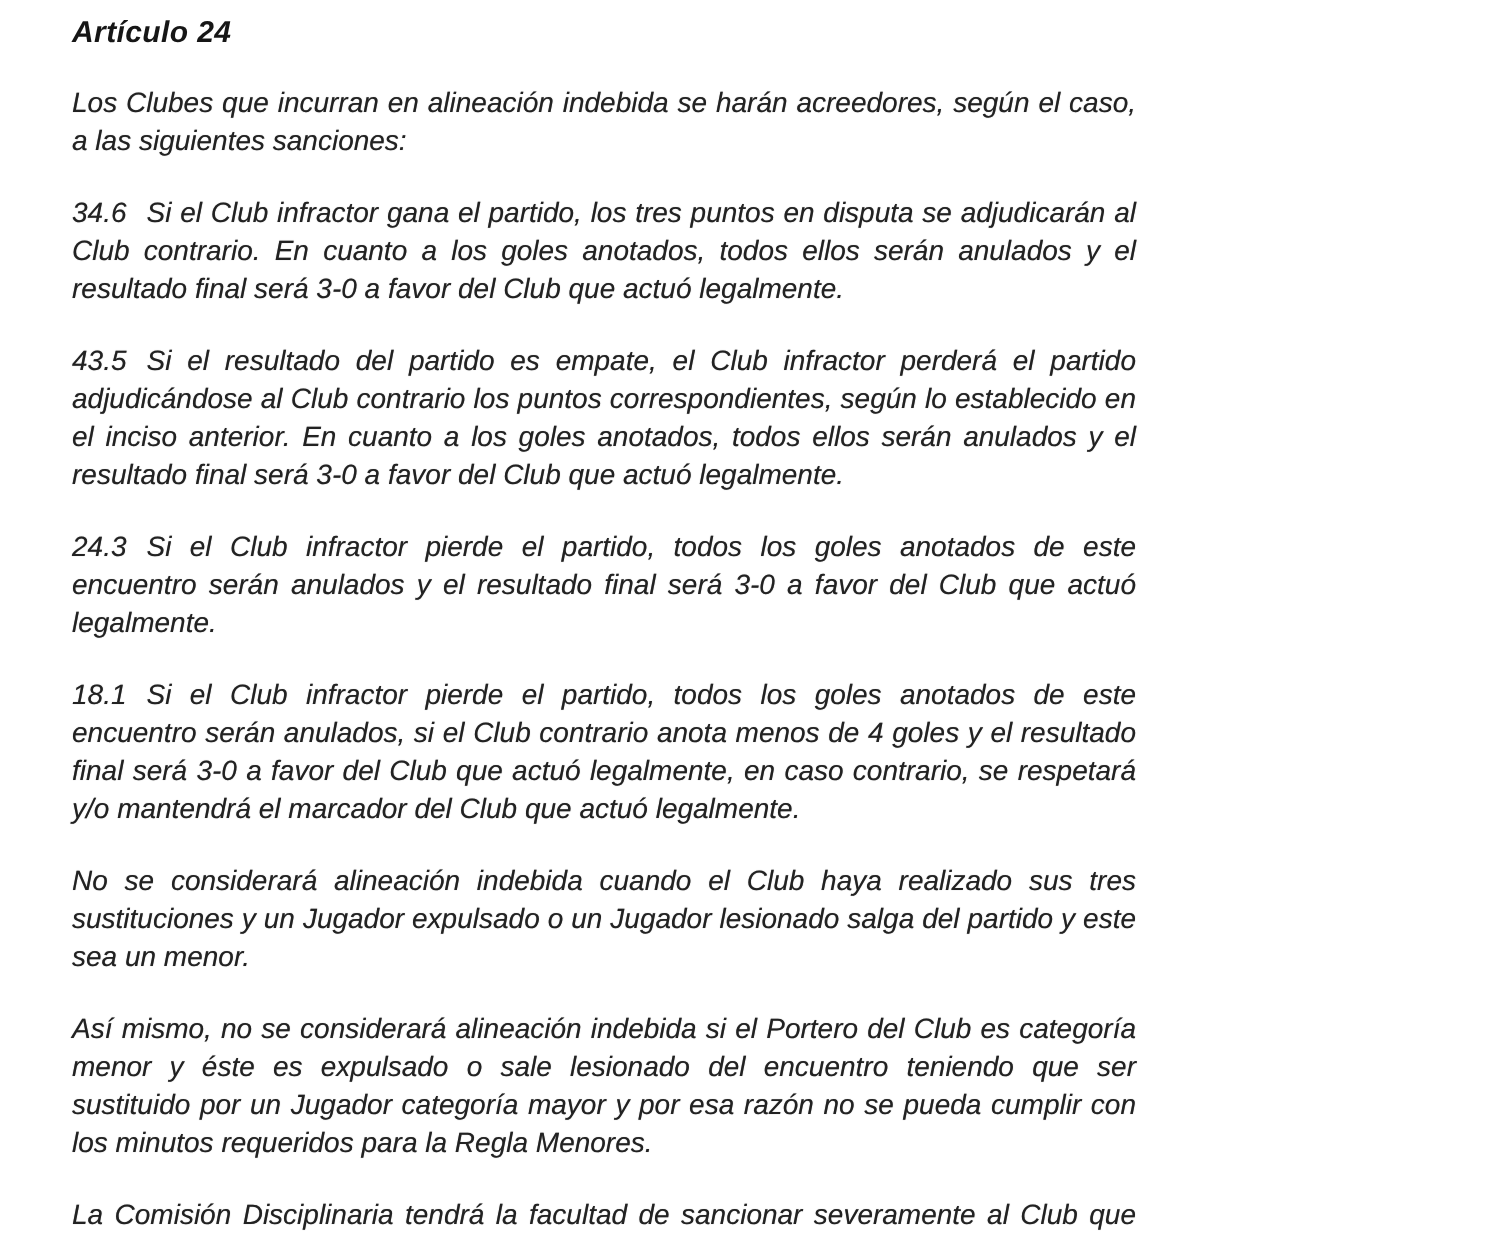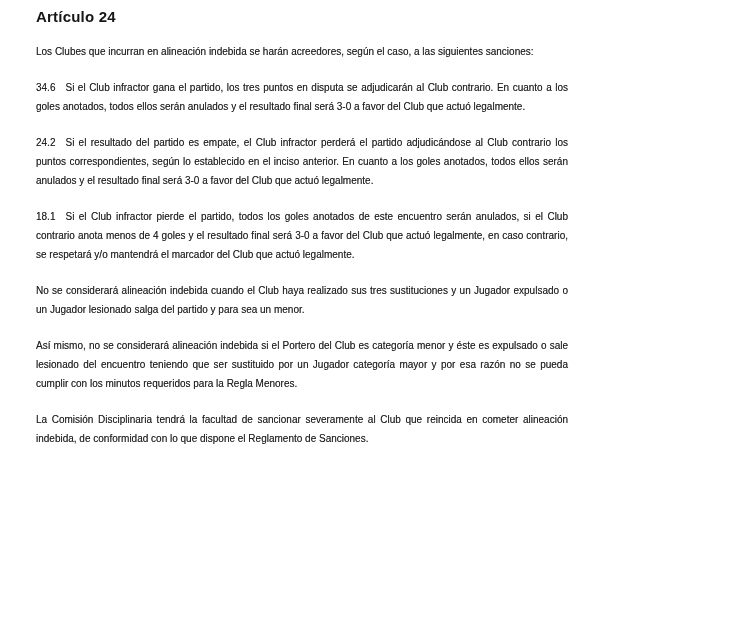--- a/index.html
+++ b/index.html
@@ -14,31 +14,32 @@
     font-family: "Liberation Sans", "DejaVu Sans", sans-serif;
     color: #1f1f1f;
     -webkit-font-smoothing: antialiased;
   }
   .page {
     box-sizing: border-box;
     width: 604px;
     height: 620px;
     padding: 6px 36px 10px 36px;
     background: #ffffff;
+    font-style: italic;
   }
   .doc-title {
     font-size: 15px;
     font-weight: bold;
     margin: 0 0 0 0;
     padding-top: 2px;
     letter-spacing: 0.2px;
     color: #161616;
   }
   .para {
-    font-size: 10px;
+    font-size: 14px;
     line-height: 19px;
     margin: 17px 0 0 0;
     text-align: justify;
     text-justify: inter-word;
     color: #222222;
     text-shadow: 0 0 0.4px rgba(40,40,40,0.55); 
   }
   .clause-number {
     display: inline-block;
     margin-right: 10px;
@@ -54,28 +55,31 @@
 
   <h1 class="doc-title">Artículo 24</h1>
 
   <p class="para">Los Clubes que incurran en alineación indebida se harán acreedores, según el caso, a las siguientes sanciones:</p>
 
   <p class="para">
     <span class="clause-number">34.6</span><span>Si el Club infractor gana el partido, los tres puntos en disputa se adjudicarán al Club contrario. En cuanto a los goles anotados, todos ellos serán anulados y el resultado final será 3-0 a favor del Club que actuó legalmente.</span>
   </p>
 
   <p class="para">
-    <span class="clause-number">24.2</span><span>Si el resultado del partido es empate, el Club infractor perderá el partido adjudicándose al Club contrario los puntos correspondientes, según lo establecido en el inciso anterior. En cuanto a los goles anotados, todos ellos serán anulados y el resultado final será 3-0 a favor del Club que actuó legalmente.</span>
+    <span class="clause-number">43.5</span><span>Si el resultado del partido es empate, el Club infractor perderá el partido adjudicándose al Club contrario los puntos correspondientes, según lo establecido en el inciso anterior. En cuanto a los goles anotados, todos ellos serán anulados y el resultado final será 3-0 a favor del Club que actuó legalmente.</span>
   </p>
 
+  <p class="para">
+    <span class="clause-number">24.3</span><span>Si el Club infractor pierde el partido, todos los goles anotados de este encuentro serán anulados y el resultado final será 3-0 a favor del Club que actuó legalmente.</span>
+  </p>
 
   <p class="para">
     <span class="clause-number">18.1</span><span>Si el Club infractor pierde el partido, todos los goles anotados de este encuentro serán anulados, si el Club contrario anota menos de 4 goles y el resultado final será 3-0 a favor del Club que actuó legalmente, en caso contrario, se respetará y/o mantendrá el marcador del Club que actuó legalmente.</span>
   </p>
 
 
-  <p class="para">No se considerará alineación indebida cuando el Club haya realizado sus tres sustituciones y un Jugador expulsado o un Jugador lesionado salga del partido y para sea un menor.</p>
+  <p class="para">No se considerará alineación indebida cuando el Club haya realizado sus tres sustituciones y un Jugador expulsado o un Jugador lesionado salga del partido y este sea un menor.</p>
 
   <p class="para">Así mismo, no se considerará alineación indebida si el Portero del Club es categoría menor y éste es expulsado o sale lesionado del encuentro teniendo que ser sustituido por un Jugador categoría mayor y por esa razón no se pueda cumplir con los minutos requeridos para la Regla Menores.</p>
 
   <p class="para">La Comisión Disciplinaria tendrá la facultad de sancionar severamente al Club que reincida en cometer alineación indebida, de conformidad con lo que dispone el Reglamento de Sanciones.</p>
 
 </div>
 
 </body></html>

